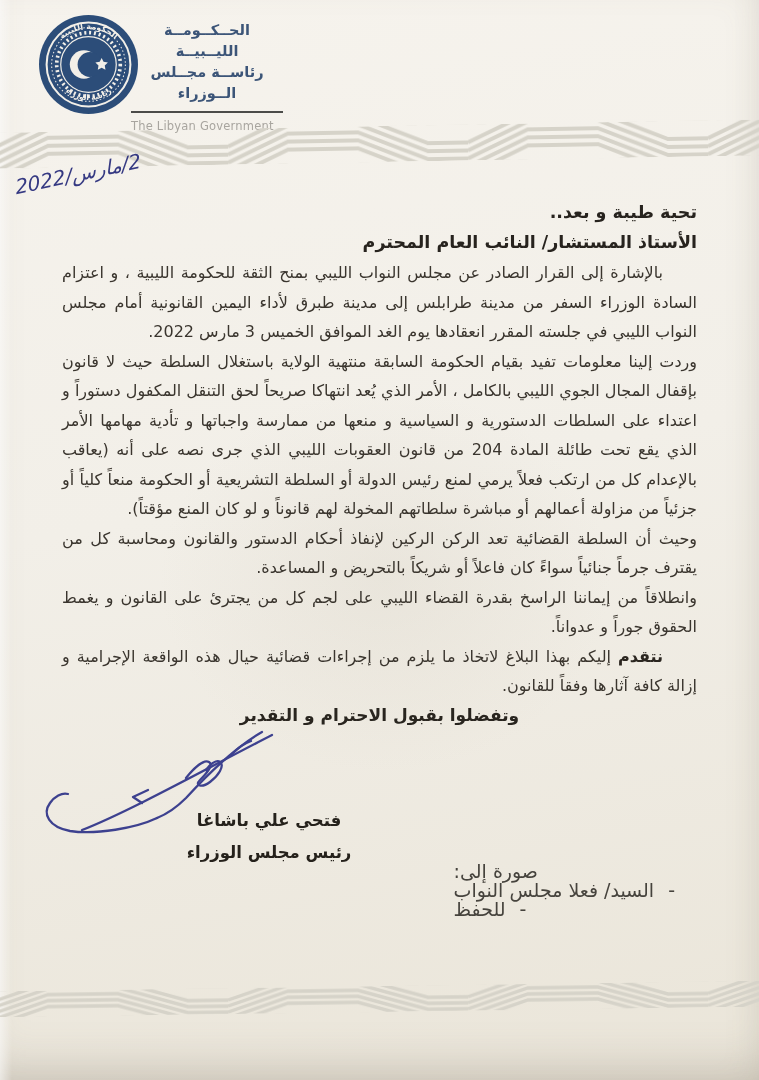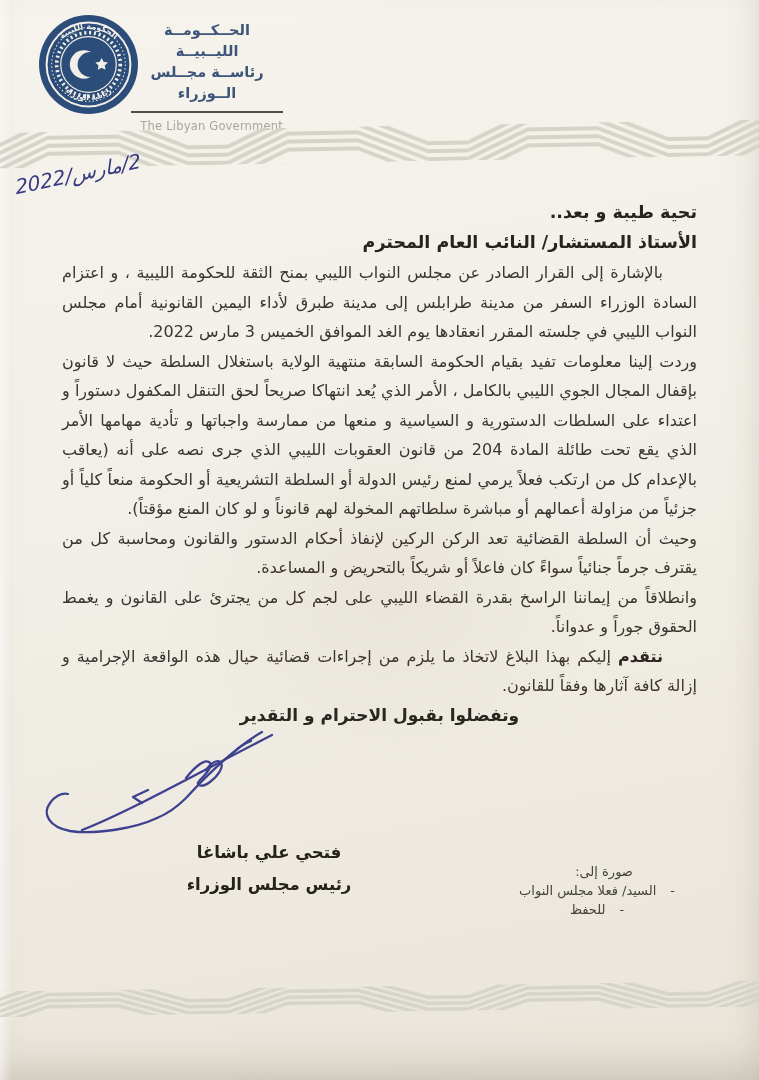--- a/index.html
+++ b/index.html
@@ -12,21 +12,21 @@
   .scan-edge-left{position:absolute;left:0;top:0;width:12px;height:100%;
     background:linear-gradient(90deg,rgba(255,255,255,.55),rgba(255,255,255,0));}
   .watermark{position:absolute;left:150px;top:380px;width:470px;height:400px;border-radius:50%;
     background:radial-gradient(ellipse at center,rgba(203,195,179,.20),rgba(203,195,179,0) 68%);}
 
   
   .seal{position:absolute;left:38px;top:14px;width:101px;height:101px;}
   .header-text{position:absolute;top:20px;right:476px;width:152px;}
   .header-ar{direction:rtl;text-align:center;color:#3c5578;font-weight:bold;
     font-size:14.5px;line-height:21px;padding-bottom:7px;border-bottom:2px solid #4c4c49;}
-  .header-en{color:#a8a59f;font-size:11.5px;text-align:right;padding-top:6px;letter-spacing:.2px;}
+  .header-en{color:#a8a59f;font-size:11.5px;text-align:left;padding-top:6px;letter-spacing:.2px;}
 
   
   .band{position:absolute;left:-12px;width:785px;}
   .band-top{top:126px;height:36px;transform:rotate(-1deg);}
   .band-bottom{top:986px;height:26px;transform:rotate(-0.8deg);}
 
   
   .date-hand{position:absolute;left:14px;top:162px;direction:rtl;color:#353982;
     font-size:20px;font-style:italic;letter-spacing:1px;
     transform:rotate(-12deg) skewX(-6deg);}
@@ -36,26 +36,26 @@
     font-weight:bold;font-size:17.5px;line-height:30px;color:#27231e;}
   .letter-body{position:absolute;top:258px;right:62px;left:62px;direction:rtl;
     text-align:justify;font-size:16px;line-height:29.5px;color:#3a352e;}
   .letter-body p{margin:0;}
   .p-indent{text-indent:34px;}
   .lead-bold{font-weight:bold;color:#2b2620;}
   .closing{margin-top:4px;text-align:center;font-weight:bold;font-size:17px;color:#29251f;}
 
   
   .signature-svg{position:absolute;left:36px;top:726px;width:304px;height:118px;}
-  .signer{position:absolute;left:183px;top:837px;width:172px;direction:rtl;text-align:center;
+  .signer{position:absolute;left:183px;top:805px;width:172px;direction:rtl;text-align:center;
     font-weight:bold;font-size:16.5px;line-height:32px;color:#25211b;}
 
   
-  .cc{position:absolute;right:70px;top:862px;direction:rtl;text-align:center;
-    font-size:13px;line-height:19px;color:#46433d;}
+  .cc{position:absolute;right:70px;top:862px;direction:rtl;text-align:left;
+    font-size:19px;line-height:19px;color:#46433d;}
   .cc-item{padding-right:14px;}
   .cc-item .dash{display:inline-block;margin-left:14px;}
 </style>
 </head>
 <body>
 
 <div class="page">
 
   <div class="scan-edge-left"></div>
   <div class="watermark"></div>

